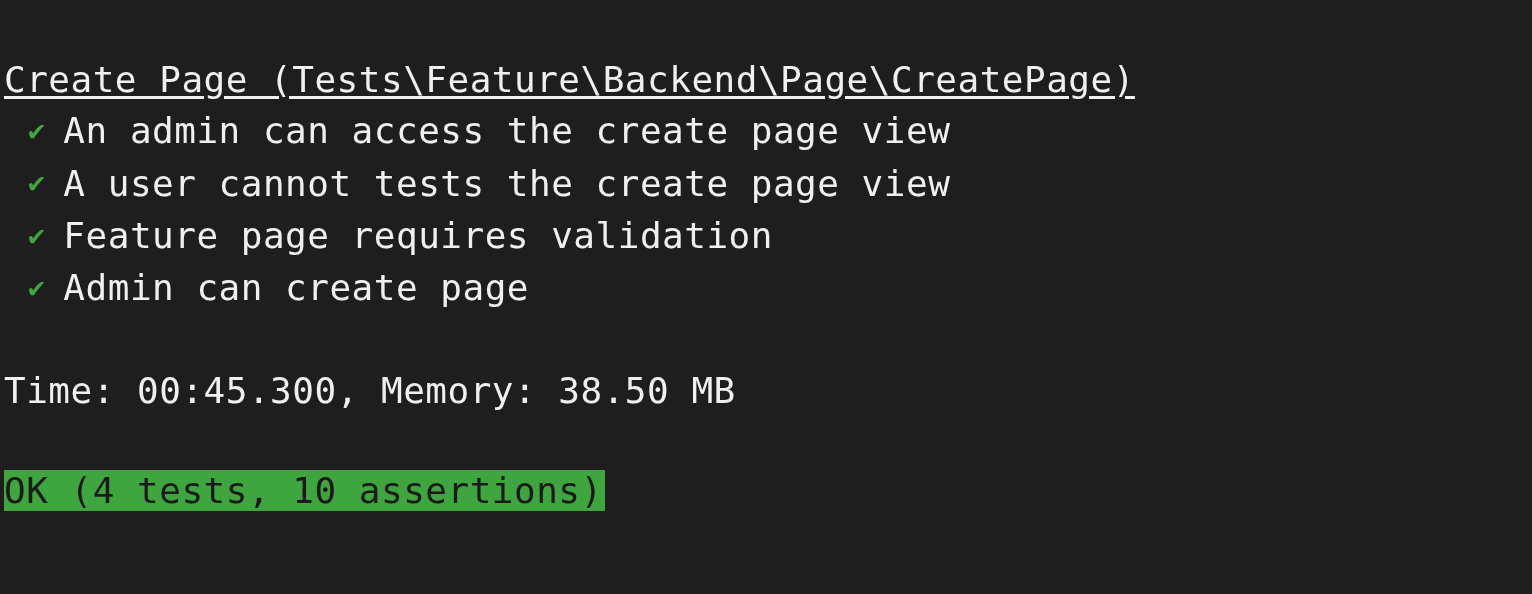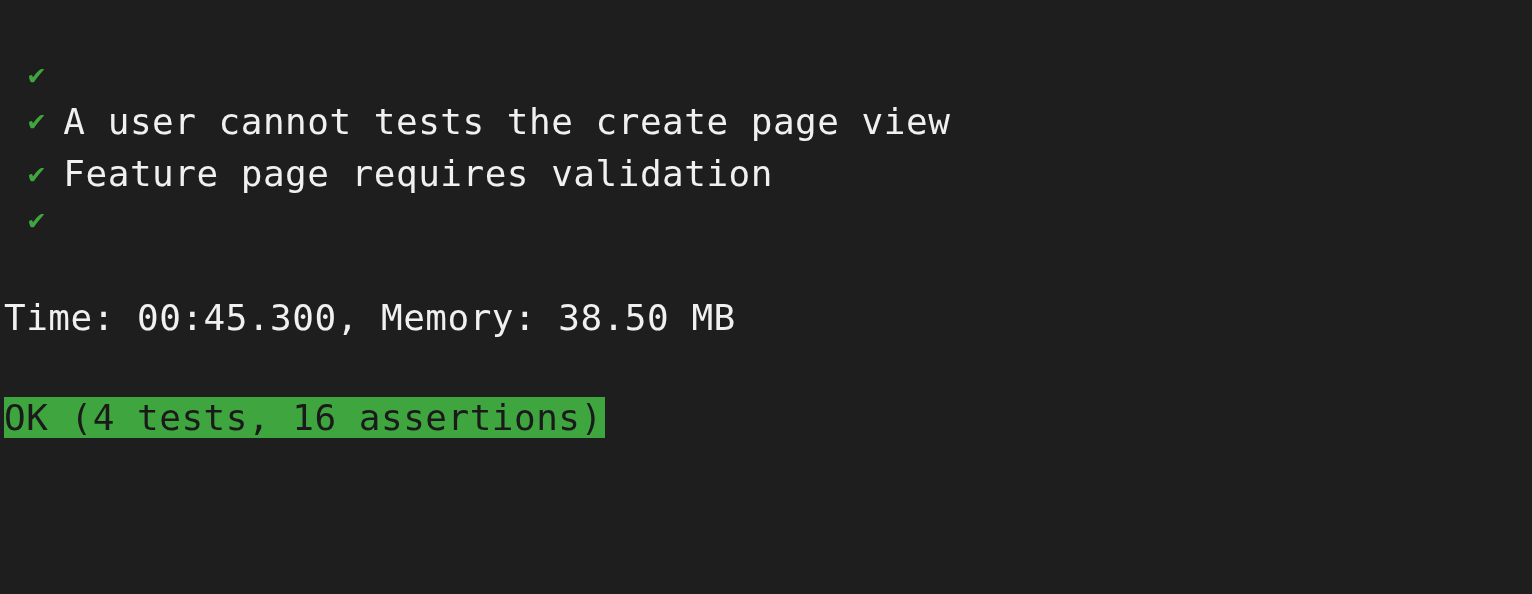--- a/index.html
+++ b/index.html
@@ -57,34 +57,37 @@
       background-color: #3fa63f;
       color: #1a1a1a;
       padding: 0 2px 0 0;
       display: inline-block;
     }
   </style>
 </head>
 <body>
 
 <div class="container">
+  <div class="suite-header">Create Page (Tests\Feature\Backend\Page\CreatePage)</div>
 
   <div class="test-line">
     <span class="checkmark">✔</span>
+    <span class="test-label">An admin can access the create page view</span>
   </div>
   <div class="test-line">
     <span class="checkmark">✔</span>
     <span class="test-label">A user cannot tests the create page view</span>
   </div>
   <div class="test-line">
     <span class="checkmark">✔</span>
     <span class="test-label">Feature page requires validation</span>
   </div>
   <div class="test-line">
     <span class="checkmark">✔</span>
+    <span class="test-label">Admin can create page</span>
   </div>
 
   <div class="stats-line">Time: 00:45.300, Memory: 38.50 MB</div>
 
   <div class="result-line">
-    <span class="result-badge">OK (4 tests, 16 assertions)</span>
+    <span class="result-badge">OK (4 tests, 10 assertions)</span>
   </div>
 </div>
 
 </body></html>

